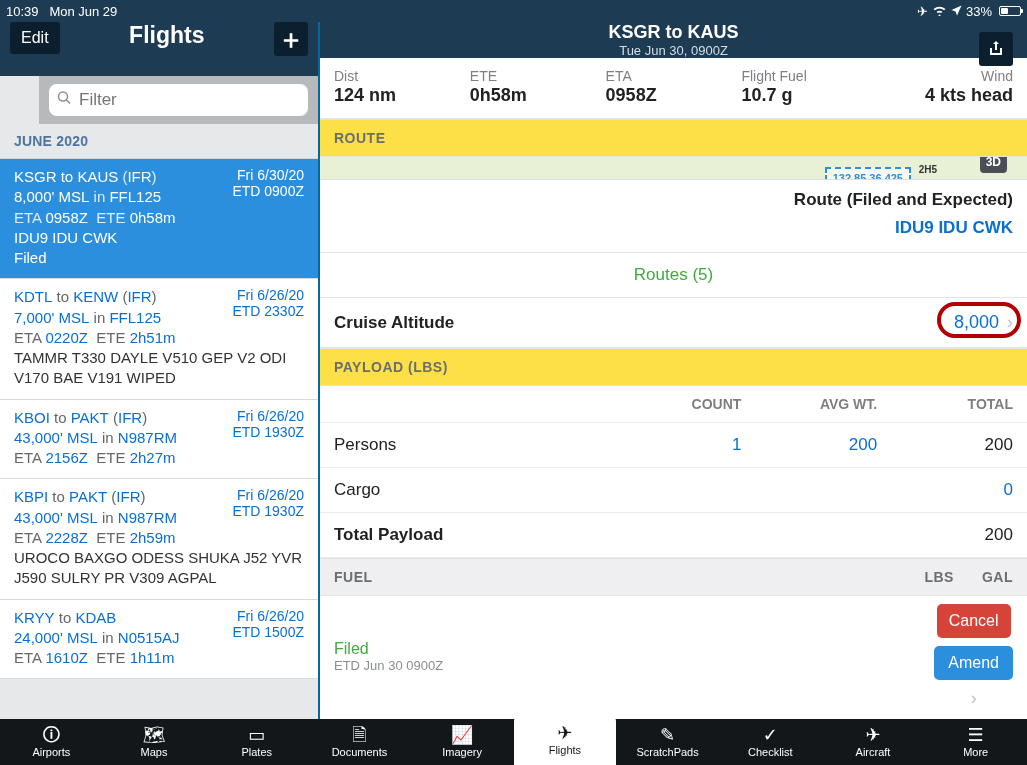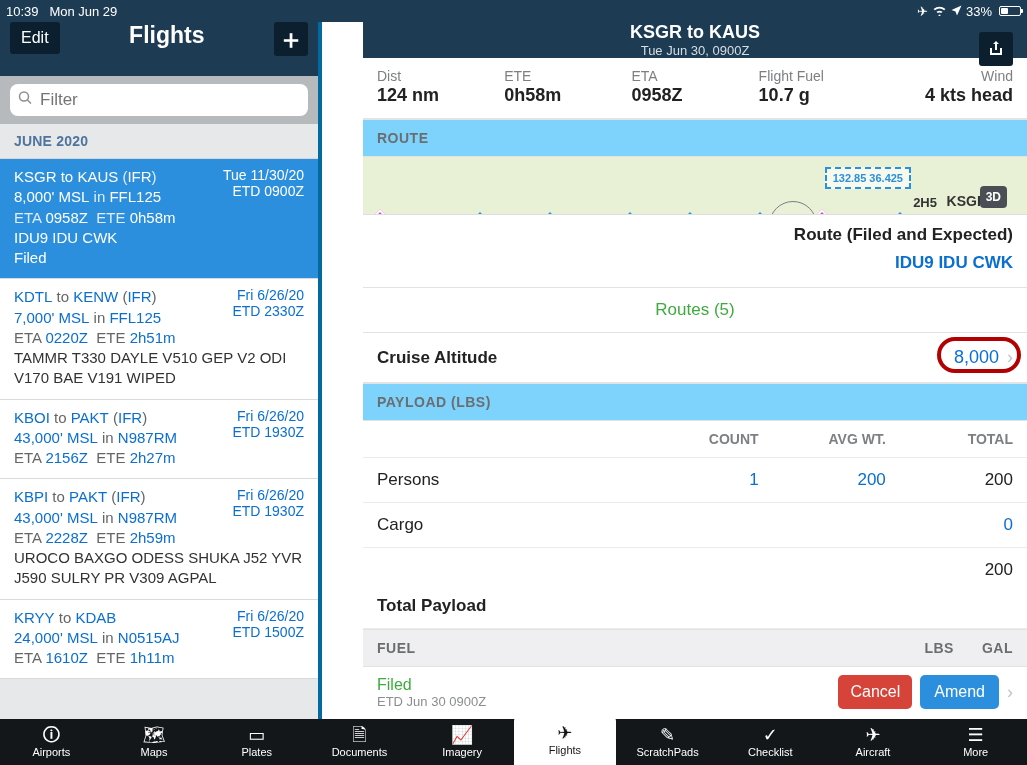--- a/index.html
+++ b/index.html
@@ -10,95 +10,95 @@
   .statusbar .batt { display:inline-block; width:22px; height:10px; border:1px solid #fff; border-radius:2px; position:relative; margin-left:3px;}
   .statusbar .batt::after { content:''; position:absolute; right:-3px; top:2px; width:2px; height:4px; background:#fff; border-radius:0 1px 1px 0;}
   .statusbar .batt .fill { position:absolute; left:1px; top:1px; bottom:1px; width:33%; background:#fff; border-radius:1px;}
 
   .app { display:flex; height: 697px; }
   .side { width: 318px; background:#e7e8ea; display:flex; flex-direction:column; }
   .sidehdr { background:#1d3b53; height:54px; display:flex; align-items:flex-start; padding:0 10px; }
   .sidehdr .title { flex:1; text-align:center; color:#fff; font-size:23px; font-weight:600; }
   .btn-dark { background:#0b1f2e; color:#fff; border:none; padding:7px 11px; font-size:16px; border-radius:3px;}
   .btn-add { width:34px; height:34px; background:#0b1f2e; color:#fff; display:flex; align-items:center; justify-content:center; font-size:26px; font-weight:700; border-radius:3px;}
-  .searchwrap { background:#b7babd; padding:8px 10px; }
+  .searchwrap { background:#b7babd; padding:8px 10px;margin-left:39px; }
   .search { width:100%; height:32px; border-radius:8px; border:none; background:#fff; padding:0 10px 0 30px; font-size:17px; }
   .searchrel { position:relative; }
   .searchrel .mag { position:absolute; left:8px; top:50%; transform:translateY(-50%); color:#8e8e93; font-size:16px;}
   .monthhdr { background:#e7e8ea; color:#4f749d; font-size:14px; font-weight:600; padding:9px 14px; border-bottom:1px solid #d4d6d8; letter-spacing:.2px;}
   .flist { overflow:hidden; }
   .fitem { padding:8px 14px 10px; border-bottom:1px solid #d8dadd; background:#fff; font-size:15px; position:relative;}
   .fitem.selected { background:#2b8fde; color:#fff; }
   .fitem .row1 { display:flex; }
   .fitem .date { margin-left:auto; text-align:right; font-size:14px; }
   .fitem .date .d2 { display:block; }
   .fitem.selected .link { color:#fff; }
   .fitem .link { color:#0a6fd1; font-weight:500;}
   .fitem .small { font-size:15px; line-height:1.35;}
   .fitem .muted { color:#666; }
   .fitem.selected .muted { color:#e0ecf6; }
   .fitem .route { color:#333; font-size:15px; line-height:1.35;}
   .fitem.selected .route { color:#fff;}
 
-  .main { flex:1; display:flex; flex-direction:column; background:#fff; border-left:4px solid #0369a1;padding-left:41px;}
+  .main { flex:1; display:flex; flex-direction:column; background:#fff; border-left:2px solid #0369a1;}
   .mhdr { background:#1d3b53; height:54px; display:flex; align-items:center; justify-content:center; position:relative; }
   .mhdr .center { text-align:center; color:#fff;}
   .mhdr .t1 { font-size:18px; font-weight:600;}
   .mhdr .t2 { font-size:13px; color:#d5dee5;}
   .mhdr .share { position:absolute; right:14px; top:10px; width:34px; height:34px; background:#0b1f2e; border-radius:3px; display:flex; align-items:center; justify-content:center; color:#fff;}
   .stats { display:flex; padding:10px 14px 12px; background:#fff; border-bottom:1px solid #e1e3e5;}
   .stat { flex:1; }
   .stat:last-child { text-align:right; }
   .stat .lbl { color:#7d7f82; font-size:14px;}
   .stat .val { font-size:18px; font-weight:600; color:#222; margin-top:1px;}
 
-  .sect { background:#7dd3fc; color:#6b6e71; font-size:14px; font-weight:600; letter-spacing:.5px; padding:10px 14px; border-top:1px solid #e1e3e5; border-bottom:1px solid #e1e3e5;}
+  .sect { background:#fde047; color:#6b6e71; font-size:14px; font-weight:600; letter-spacing:.5px; padding:10px 14px; border-top:1px solid #e1e3e5; border-bottom:1px solid #e1e3e5;}
   .map { height:104px; background:#e8f0d5; position:relative; overflow:hidden; border-bottom:1px solid #dcdfe1;}
   .map .line { position:absolute; left:0; right:0; top:64px; height:3px; background:#2b8fde;}
   .map .wp { position:absolute; top:58px; width:14px; height:14px; background:#2b8fde; transform:rotate(45deg); border:2px solid #7ecbff;}
   .map .wp.dia { border:none; background:none; }
   .map .wp.dia::before { content:''; position:absolute; inset:0; border:2px solid #2b8fde; background:#cfe9ff; }
   .map .wp.pink { background:#d64fc1; border:2px solid #fff; width:18px; height:18px; top:56px;}
   .map .kela { position:absolute; right:210px; top:44px; width:48px; height:48px; border:1.5px solid #7a7f85; border-radius:50%;}
   .map .kela .lbl { position:absolute; top:16px; left:6px; font-size:16px; color:#444; font-weight:600;}
   .map .box { position:absolute; right:116px; top:10px; border:2px dashed #2b8fde; padding:3px 6px; font-size:11px; color:#2b8fde; font-weight:600; background:rgba(255,255,255,.6);}
   .map .ksgr { position:absolute; right:40px; top:36px; font-size:14px; font-weight:700; color:#333;}
   .map .btn3d { position:absolute; right:20px; bottom:6px; background:#4b4f55; color:#fff; font-size:12px; font-weight:700; padding:4px 6px; border-radius:4px;}
   .map .dot { position:absolute; right:56px; top:60px; width:14px; height:14px; background:#f5a623; border:2px solid #fff; border-radius:50%;}
-  .map .h2 { position:absolute; right:90px; bottom:4px; font-size:13px; font-weight:700; color:#333;}
+  .map .h2 { position:absolute; right:90px; bottom:4px; font-size:10px; font-weight:700; color:#333;}
 
   .routeblk { padding:10px 14px 14px; border-bottom:1px solid #e1e3e5;text-align:right;}
   .routeblk .t { font-size:17px; font-weight:600; color:#222;}
   .routeblk .r { color:#0a6fd1; font-size:17px; font-weight:600; margin-top:8px;}
   .routesbtn { text-align:center; padding:12px; color:#3faa3f; font-size:17px; font-weight:500; border-bottom:1px solid #e1e3e5;}
   .cruise { display:flex; align-items:flex-end; padding:14px; border-bottom:1px solid #e1e3e5;}
   .cruise .lbl { font-size:17px; font-weight:600; color:#222;}
   .cruise .valwrap { margin-left:auto; display:flex; align-items:center; color:#0a6fd1; font-size:18px; font-weight:500;}
   .cruise .chev { color:#c0c2c5; margin-left:8px; font-size:18px;}
   .cruise .ring { position:absolute; border:4px solid #b30000; border-radius:18px; }
   .cruise { position:relative; }
 
   .phead { display:flex; padding:10px 14px; color:#7d7f82; font-size:14px; font-weight:600; border-bottom:1px solid #e9ebed;}
   .phead .c1 { flex:2; }
   .phead .c2, .phead .c3, .phead .c4 { flex:1; text-align:right;}
   .prow { display:flex; padding:12px 14px; border-bottom:1px solid #e9ebed; font-size:17px;}
   .prow .c1 { flex:2; color:#222;}
   .prow .c2, .prow .c3 { flex:1; text-align:right; color:#0a6fd1;}
   .prow .c4 { flex:1; text-align:right; color:#222;}
-  .prow.total .c1 { font-weight:600;margin-top:36px;}
+  .prow.total .c1 { font-weight:600;}
   .prow.total .c4 { font-weight:500;}
 
   .fuelhdr { display:flex; padding:10px 14px; background:#efeff2; color:#6b6e71; font-size:14px; font-weight:600; letter-spacing:.5px; border-top:1px solid #e1e3e5; border-bottom:1px solid #e1e3e5;}
   .fuelhdr .l { }
   .fuelhdr .r { margin-left:auto; display:flex; gap:28px;}
 
   .filed { display:flex; align-items:center; padding:8px 14px 10px;}
   .filed .txt .g { color:#3faa3f; font-size:16px; font-weight:500;}
   .filed .txt .s { color:#8b8e91; font-size:13px;}
-  .filed .btns { margin-left:auto; display:flex; align-items:center; gap:8px;}
+  .filed .btns { margin-left:auto; display:flex; align-items:center; gap:8px;flex-direction:column;}
   .btn-cancel { background:#d64338; color:#fff; border:none; padding:8px 12px; font-size:16px; border-radius:5px;}
   .btn-amend { background:#2b8fde; color:#fff; border:none; padding:8px 14px; font-size:16px; border-radius:5px;}
   .filed .chev { color:#c0c2c5; font-size:18px;}
 
   .tabbar { height:46px; background:#14171a; display:flex; }
   .tab { flex:1; color:#fff; display:flex; flex-direction:column; align-items:center; justify-content:center; font-size:11px; gap:2px;}
   .tab.active { background:#fff; color:#14171a; border-radius:6px 6px 0 0; margin-top:-4px; height:50px;}
   .tab .ic { font-size:18px; line-height:1;}
 </style>
 </head>
@@ -145,21 +145,21 @@
             </svg>
         </span>
         <input class="search" placeholder="Filter" style="">
       </div>
     </div>
     <div class="monthhdr">JUNE 2020</div>
     <div class="flist" id="flist">
         <div class="fitem selected">
           <div class="row1">
             <div class="small"><span class="link">KSGR</span> <span>to</span> <span class="link">KAUS</span> <span class="muted">(</span><span class="link">IFR</span><span class="muted">)</span><br><span class="link">8,000' MSL</span> <span class="muted">in</span> <span class="link">FFL125</span><br><span class="muted">ETA</span> <span class="link">0958Z</span>&nbsp; <span class="muted">ETE</span> <span class="link">0h58m</span></div>
-            <div class="date"><span class="link">Tue 11/30/20</span><span class="d2 link">ETD 0900Z</span></div>
+            <div class="date"><span class="link">Fri 6/30/20</span><span class="d2 link">ETD 0900Z</span></div>
           </div>
           <div class="route">IDU9 IDU CWK</div>
           <div class="route">Filed</div>
         </div>
         <div class="fitem">
           <div class="row1">
             <div class="small"><span class="link">KDTL</span> <span class="muted">to</span> <span class="link">KENW</span> <span class="muted">(</span><span class="link">IFR</span><span class="muted">)</span><br><span class="link">7,000' MSL</span> <span class="muted">in</span> <span class="link">FFL125</span><br><span class="muted">ETA</span> <span class="link">0220Z</span>&nbsp; <span class="muted">ETE</span> <span class="link">2h51m</span></div>
             <div class="date"><span class="link">Fri 6/26/20</span><span class="d2 link">ETD 2330Z</span></div>
           </div>
           <div class="route">TAMMR T330 DAYLE V510 GEP V2 ODI V170 BAE V191 WIPED</div>

